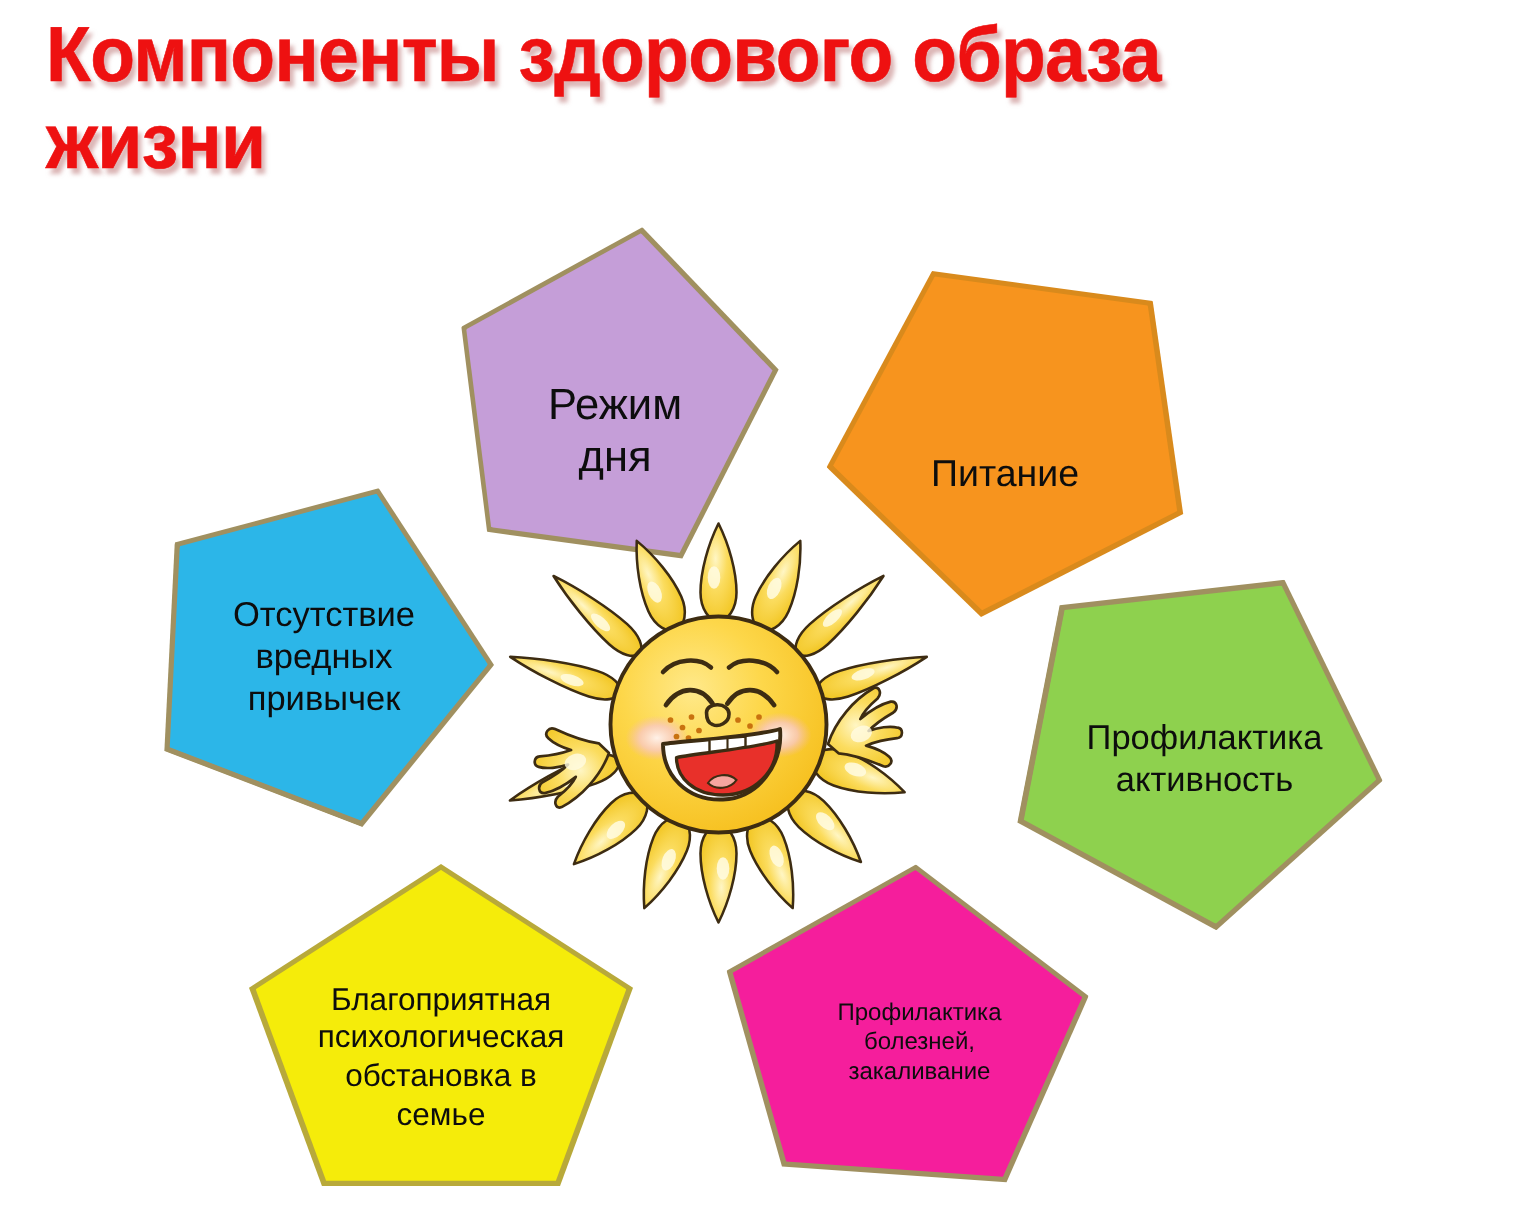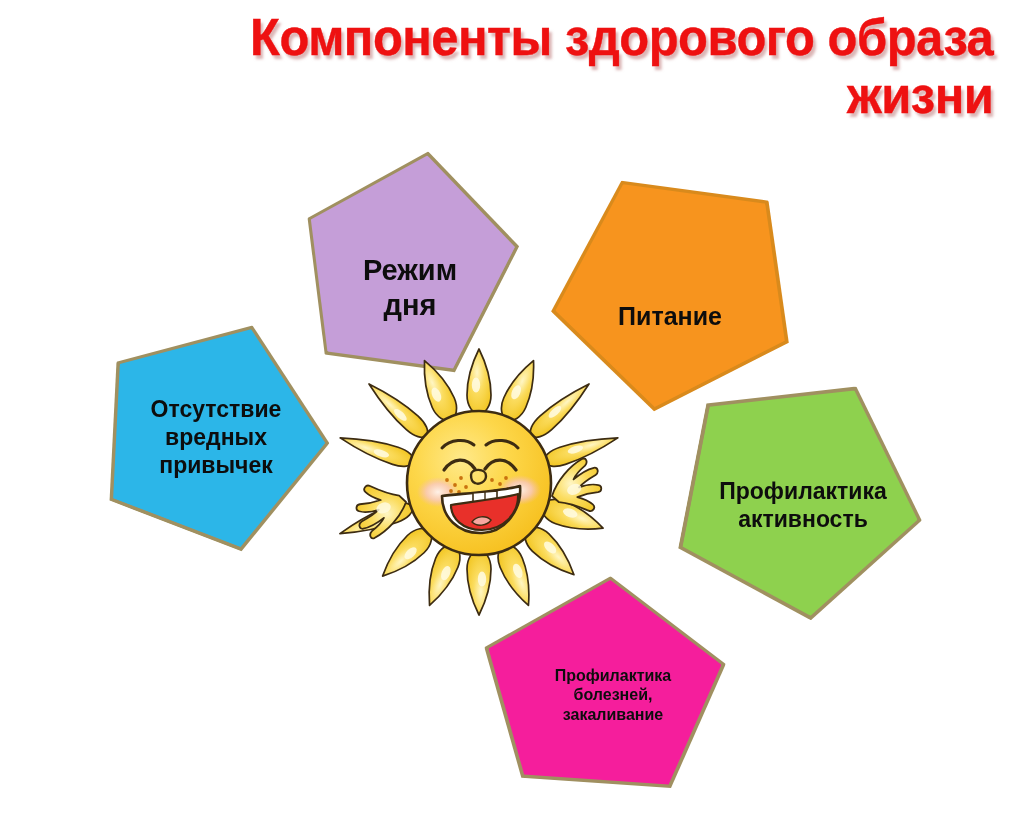--- a/index.html
+++ b/index.html
@@ -16,21 +16,21 @@
     overflow: hidden;
     font-family: "Liberation Sans", "DejaVu Sans", sans-serif;
   }
 
   
   .title {
     position: absolute;
     left: 0;
     top: 8px;
     width: 1024px;
-    text-align: right;
+    text-align: left;
     font-family: "Liberation Sans", "DejaVu Sans", sans-serif;
     font-weight: bold;
     font-size: 52px;
     line-height: 1.12;
     color: #ee1111;
     letter-spacing: -0.5px;
     text-shadow: 3px 4px 3px rgba(190,120,120,0.55);
     -webkit-text-stroke: 0.4px #ee1111;
   }
   .title .line {
@@ -57,21 +57,21 @@
     position: absolute;
     left: 0;
     top: 0;
     width: 100%;
     height: 100%;
     display: flex;
     align-items: center;
     justify-content: center;
     text-align: center;
     color: #0d0d0d;
-    font-weight: bold;
+    font-weight: normal;
     line-height: 1.22;
     pointer-events: none;
     white-space: pre-line;
   }
 
   
   #pent-rezhim    { left: 288px; top: 160px;  width: 228px; height: 212px; }
   #pent-rezhim .shape   { transform: rotate(-63deg); }
   #pent-rezhim .label   { transform: translate(8px, 22px); font-size: 29px; }
 
@@ -140,20 +140,29 @@
   </div>
 
   <div class="pent" id="pent-aktivnost">
     <div class="shape" style="background: rgb(160, 144, 96);">
       <div class="fill" style="background: rgb(142, 209, 78); transform: scale(0.965); transform-origin: 50% 50%;"></div>
     </div>
     <div class="label">Профилактика
 активность</div>
   </div>
 
+  <div class="pent" id="pent-semya">
+    <div class="shape" style="background: rgb(184, 169, 58);">
+      <div class="fill" style="background: rgb(245, 236, 10); transform: scale(0.965); transform-origin: 50% 50%;"></div>
+    </div>
+    <div class="label">Благоприятная
+психологическая
+обстановка в
+семье</div>
+  </div>
 
   <div class="pent" id="pent-bolezni">
     <div class="shape" style="background: rgb(160, 144, 96);">
       <div class="fill" style="background: rgb(245, 30, 156); transform: scale(0.965); transform-origin: 50% 50%;"></div>
     </div>
     <div class="label">Профилактика
 болезней,
 закаливание</div>
   </div>
 

